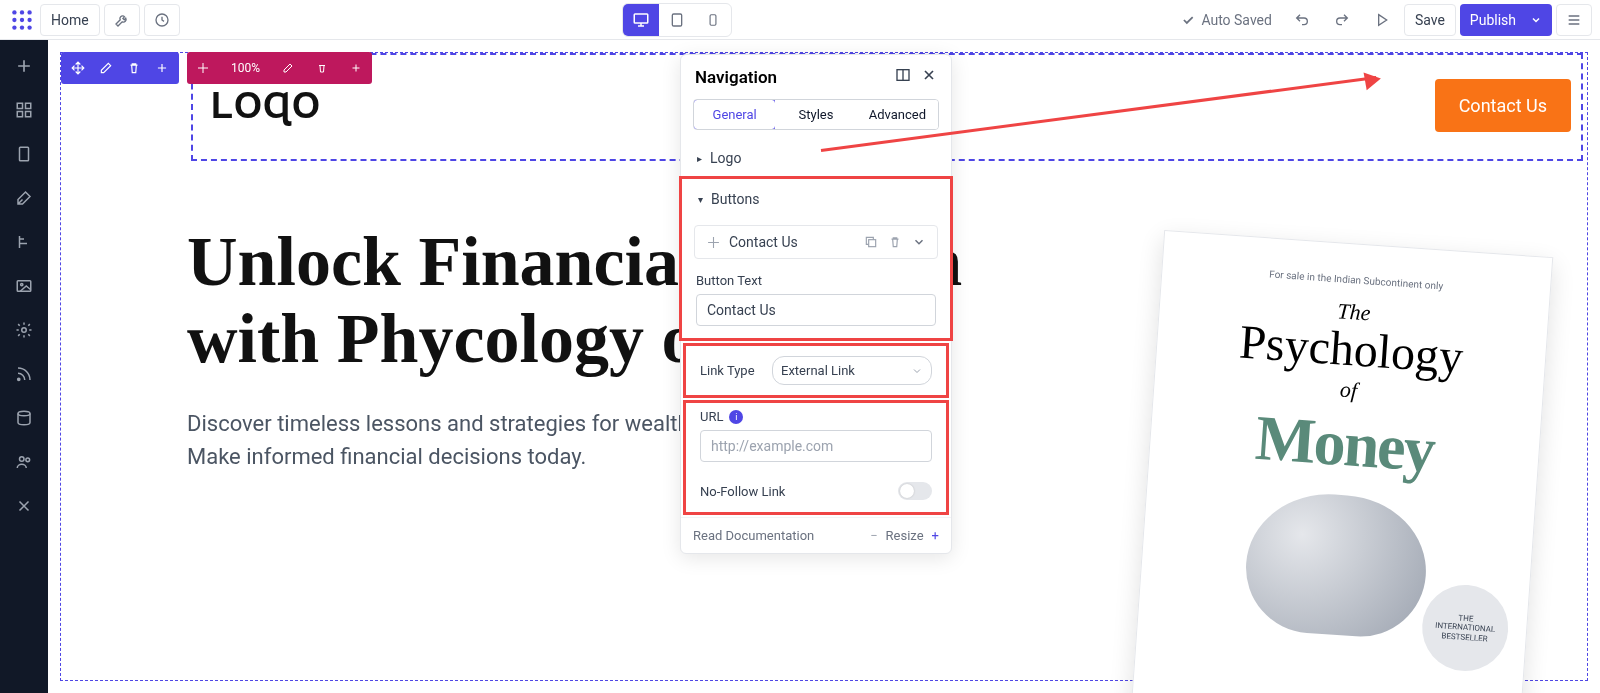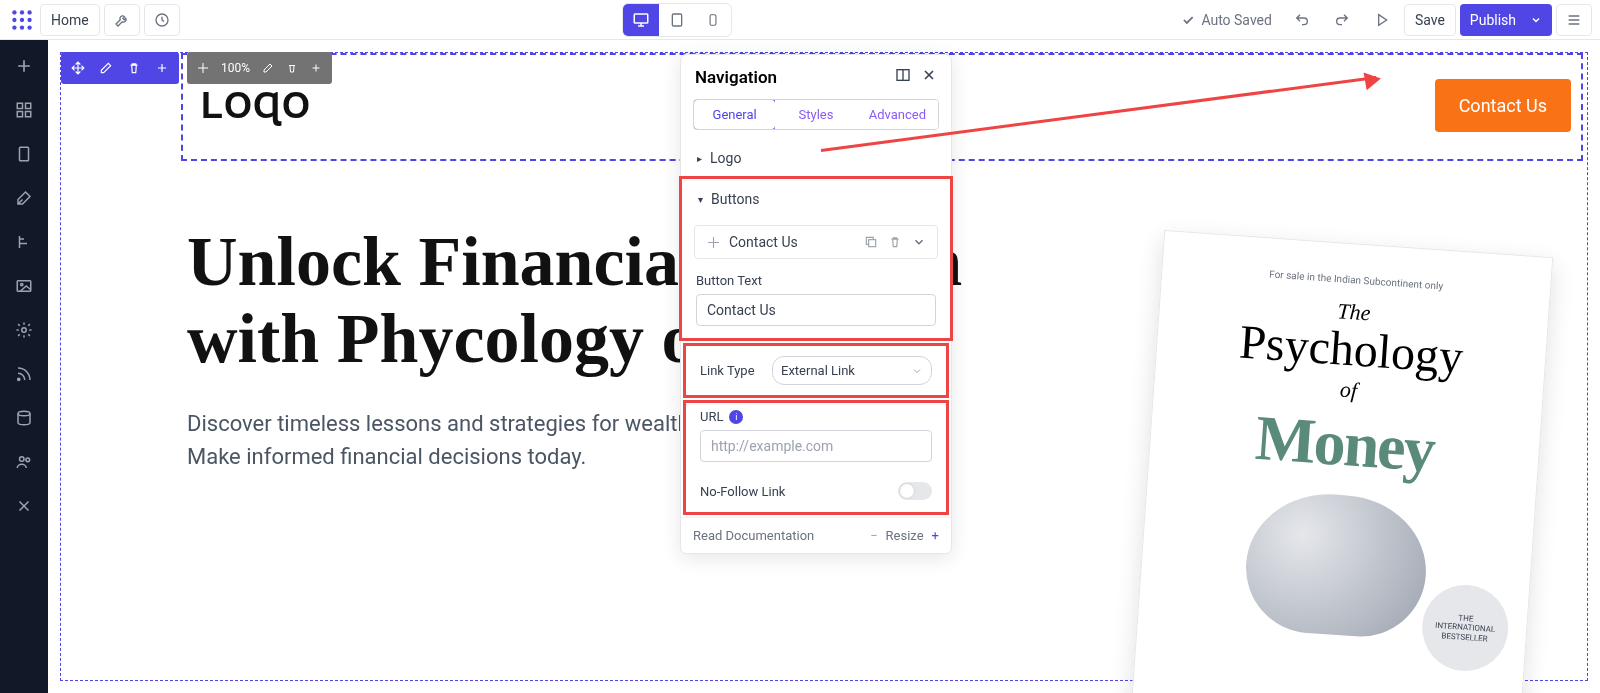--- a/index.html
+++ b/index.html
@@ -14,22 +14,22 @@
 .device-group{display:flex;border:1px solid #e5e7eb;border-radius:6px;overflow:hidden}
 .device-btn{width:36px;height:32px;display:flex;align-items:center;justify-content:center;cursor:pointer;color:#6b7280}
 .device-btn.active{background:#4f46e5;color:#fff}
 .autosave{display:flex;align-items:center;gap:6px;color:#6b7280;font-size:14px;padding:0 8px}
 .publish-btn{background:#4f46e5;color:#fff;border:none;display:flex;align-items:center;gap:14px}
 .sidebar{position:absolute;left:0;top:40px;bottom:0;width:48px;background:#111827;display:flex;flex-direction:column;align-items:center;padding-top:8px;gap:8px}
 .sb-item{width:36px;height:36px;display:flex;align-items:center;justify-content:center;color:#9ca3af;cursor:pointer;border-radius:4px}
 .canvas{position:absolute;left:48px;right:0;top:40px;bottom:0;padding:12px}
 .canvas-inner{position:relative;width:100%;height:100%;border:1px dashed #4f46e5}
 .nav-area{position:relative;margin:0 0 0 0;height:112px;}
-.nav-area-inner{position:absolute;left:120px;right:4px;top:0;height:108px;border:2px dashed #4f46e5}
-.nav-toolbar{position:absolute;left:126px;top:-1px;display:flex;gap:0;background:#737373;padding:4px;border-radius:3px}
+.nav-area-inner{position:absolute;left:130px;right:4px;top:0;height:108px;border:2px dashed #4f46e5}
+.nav-toolbar{position:absolute;left:126px;top:-1px;display:flex;gap:10px;background:#be185d;padding:4px;border-radius:3px}
 .nav-toolbar .chip{height:24px;min-width:24px;padding:0 6px;display:flex;align-items:center;justify-content:center;color:#fff;font-size:12px;gap:4px}
 .sec-toolbar{position:absolute;left:0;top:-1px;display:flex;gap:2px;background:#4f46e5;padding:4px;border-radius:3px}
 .sec-toolbar .chip{height:24px;width:26px;display:flex;align-items:center;justify-content:center;color:#fff}
 .logo-wp{position:absolute;left:18px;top:30px;font-family:Arial;font-weight:900;font-size:36px;letter-spacing:1px;color:#111}
 .contact-btn{position:absolute;right:10px;top:24px;background:#f97316;color:#fff;padding:16px 24px;font-size:18px;border:none;border-radius:4px;cursor:pointer}
 .hero{position:absolute;left:126px;top:170px;right:4px}
 .hero h1{font-family:Georgia,"Times New Roman",serif;font-size:70px;font-weight:700;line-height:1.1;color:#111;max-width:780px}
 .hero p{margin-top:30px;font-size:22px;color:#4b5563;max-width:620px;line-height:1.5}
 .book{position:absolute;right:50px;top:190px;width:390px;height:480px;background:#fff;border:1px solid #e5e7eb;box-shadow:0 8px 24px rgba(0,0,0,.12);transform:rotate(4deg);padding:30px 20px;text-align:center}
 .book .tag{font-size:10px;color:#6b7280;margin-bottom:14px}
@@ -37,21 +37,21 @@
 .book .psy{font-family:Georgia,serif;font-size:48px;font-weight:500;line-height:1}
 .book .of{font-family:Georgia,serif;font-style:italic;font-size:22px;margin:4px 0}
 .book .money{font-family:Georgia,serif;font-size:64px;font-weight:600;color:#5a8a7a;letter-spacing:-2px}
 .book .brain{margin:14px auto 0;width:180px;height:140px;background:radial-gradient(circle at 30% 30%,#e5e7eb,#9ca3af);border-radius:90px 90px 70px 70px / 80px 80px 70px 70px;position:relative}
 .book .badge{position:absolute;right:18px;bottom:60px;width:86px;height:86px;border-radius:50%;background:#e5e7eb;display:flex;align-items:center;justify-content:center;font-size:8px;text-align:center;padding:8px;color:#374151;line-height:1.2}
 .panel{position:absolute;left:680px;top:54px;width:272px;background:#fff;border:1px solid #e5e7eb;border-radius:6px;box-shadow:0 4px 20px rgba(0,0,0,.1);z-index:50}
 .panel-head{display:flex;align-items:center;justify-content:space-between;padding:12px 14px}
 .panel-head h3{font-size:17px;font-weight:600}
 .panel-head-icons{display:flex;gap:10px;color:#374151}
 .seg{display:flex;margin:0 12px 10px;border:1px solid #d1d5db;border-radius:4px;overflow:hidden}
-.seg-btn{flex:1;text-align:center;padding:7px 0;font-size:13px;cursor:pointer;color:#8b5cf6;background:#fff}
+.seg-btn{flex:1;text-align:center;padding:7px 0;font-size:13px;cursor:pointer;color:#0f172a;background:#fff}
 .seg-btn.active{color:#4f46e5;border:1px solid #4f46e5;margin:-1px;border-radius:4px}
 .acc{padding:10px 16px;font-size:14px;color:#374151;display:flex;align-items:center;gap:8px;cursor:pointer}
 .acc::before{content:"▸";font-size:10px}
 .acc.open::before{content:"▾"}
 .buttons-section{border:3px solid #ef4444;margin:0 -2px;padding:2px 0}
 .item-row{margin:8px 12px 10px;border:1px solid #e5e7eb;border-radius:4px;padding:8px 10px;display:flex;align-items:center;gap:8px;font-size:14px;color:#374151}
 .item-row .spacer{flex:1}
 .item-row .ic{color:#9ca3af;cursor:pointer;width:16px;height:16px;display:inline-flex;align-items:center;justify-content:center}
 .field{padding:4px 14px 10px}
 .field-label{font-size:13px;color:#374151;margin-bottom:6px;display:flex;align-items:center;gap:6px}

